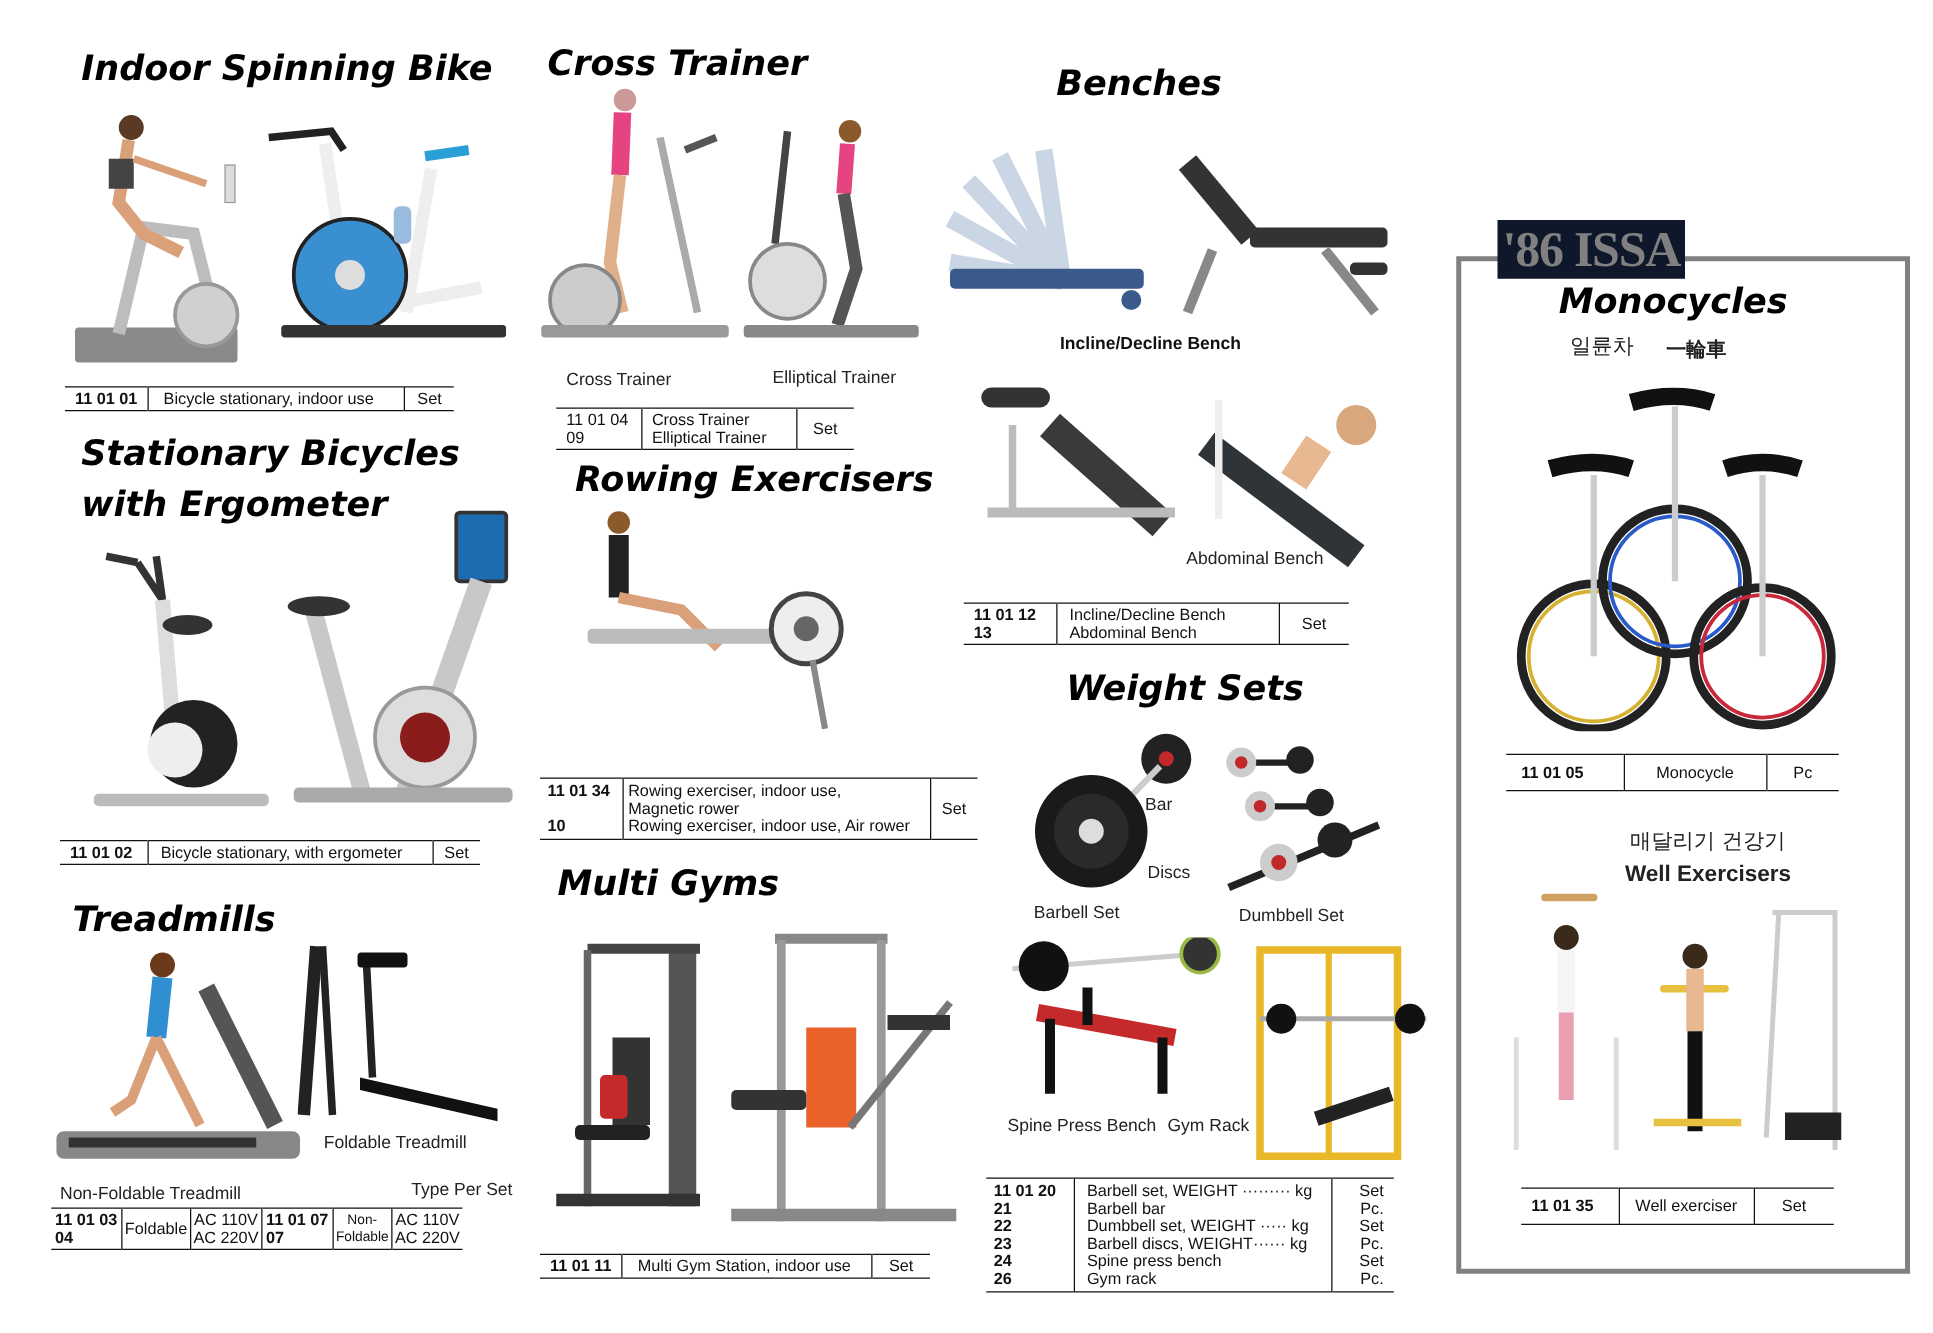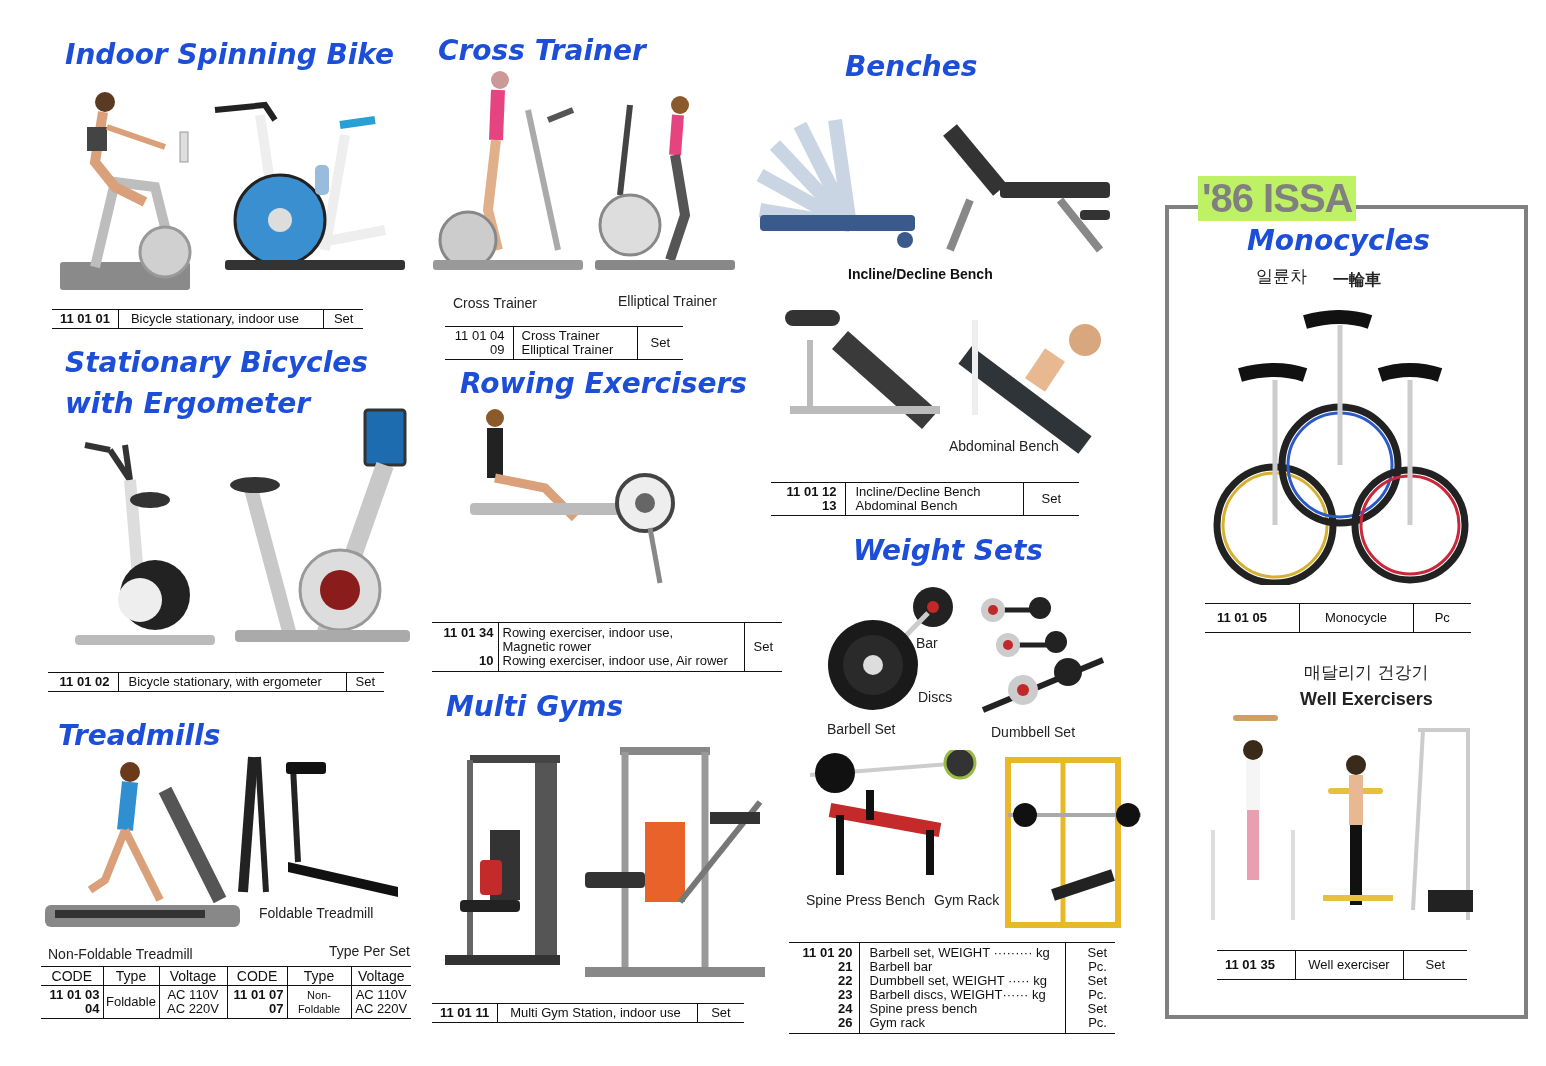--- a/index.html
+++ b/index.html
@@ -1,29 +1,29 @@
 <!DOCTYPE html>
 <html><head>
 <meta charset="utf-8">
 <style>
   * { box-sizing: border-box; margin: 0; padding: 0; }
   html, body { width: 1546px; height: 1066px; background: #ffffff; overflow: hidden; }
   body { position: relative; font-family: "Liberation Sans", sans-serif; color: #111; }
-  .title { position: absolute; font-family: "DejaVu Sans", sans-serif; font-style: italic; font-weight: bold; font-size: 28px; color: #1d4ed8; letter-spacing: 0px; white-space: nowrap; text-align: right; }
+  .title { position: absolute; font-family: "DejaVu Sans", sans-serif; font-style: italic; font-weight: bold; font-size: 28px; color: #000000; letter-spacing: 0px; white-space: nowrap; text-align: right; }
   .caption { position: absolute; font-size: 14px; color: #222; white-space: nowrap; }
   .caption.b { font-weight: bold; color: #111; }
   .img { position: absolute; }
   table.spec { position: absolute; border-collapse: collapse; font-size: 13px; color: #111; }
   table.spec td { padding: 2px 8px; border-left: 1px solid #111; vertical-align: middle; line-height: 14px; }
   table.spec td:first-child { border-left: none; }
   table.spec { border-top: 1.5px solid #111; border-bottom: 1.5px solid #111; }
-  td.code { font-weight: bold; text-align: right; white-space: nowrap; }
+  td.code { font-weight: bold; text-align: left; white-space: nowrap; }
   td.unit { text-align: center; }
   .issa-box { position: absolute; left: 1165px; top: 205px; width: 363px; height: 814px; border: 4px solid #808080; }
-  .issa-label { position: absolute; left: 1198px; top: 176px; background: #bef264; padding: 0 4px; font-family: Liberation Sans, sans-serif; font-weight: bold; font-size: 40px; color: #808080; letter-spacing: -1px; }
+  .issa-label { position: absolute; left: 1198px; top: 176px; background: #0f172a; padding: 0 4px; font-family: Liberation Serif, serif; font-weight: bold; font-size: 40px; color: #808080; letter-spacing: -1px; }
   svg { display: block; }
 </style>
 </head>
 <body>
 
 <div class="title" style="left:65px;top:38px;">Indoor Spinning Bike</div>
 <div class="img" style="left:55px;top:92px;">
   <svg width="150" height="205" viewBox="0 0 150 205">
     <rect x="5" y="170" width="130" height="28" fill="#8a8a8a" rx="3"></rect>
     <path d="M40 175 L60 90 L100 95 L120 175" stroke="#bdbdbd" stroke-width="10" fill="none"></path>
@@ -324,28 +324,20 @@
     <path d="M55 15 L60 110" stroke="#222" stroke-width="6"></path>
     <rect x="48" y="10" width="40" height="12" fill="#111" rx="3"></rect>
     <path d="M50 110 L160 135 L160 145 L50 120 Z" fill="#111"></path>
   </svg>
 </div>
 <div class="caption" style="left:259px;top:905px;">Foldable Treadmill</div>
 <div class="caption" style="left:48px;top:946px;">Non-Foldable Treadmill</div>
 <div class="caption" style="left:329px;top:943px;">Type Per Set</div>
 <table class="spec" style="left:41px;top:966px;font-size:14px;">
   <tbody>
-      <tr style="border-bottom:1px solid #111;">
-    <td class="unit" style="width:62px;padding:2px 2px;">CODE</td>
-    <td class="unit" style="width:56px;padding:2px 2px;">Type</td>
-    <td class="unit" style="width:68px;padding:2px 2px;">Voltage</td>
-    <td class="unit" style="width:60px;padding:2px 2px;">CODE</td>
-    <td class="unit" style="width:64px;padding:2px 2px;">Type</td>
-    <td class="unit" style="width:60px;padding:2px 2px;">Voltage</td>
-  </tr>
   <tr>
     <td class="code" style="padding:2px 3px;font-size:13px;">
       <div>11 01 03</div>
       <div>04</div>
     </td>
     <td class="unit" style="padding:2px 2px;font-size:13px;">Foldable</td>
     <td class="unit" style="padding:2px 2px;font-size:13px;">
       <div>AC 110V</div>
       <div>AC 220V</div>
     </td>

